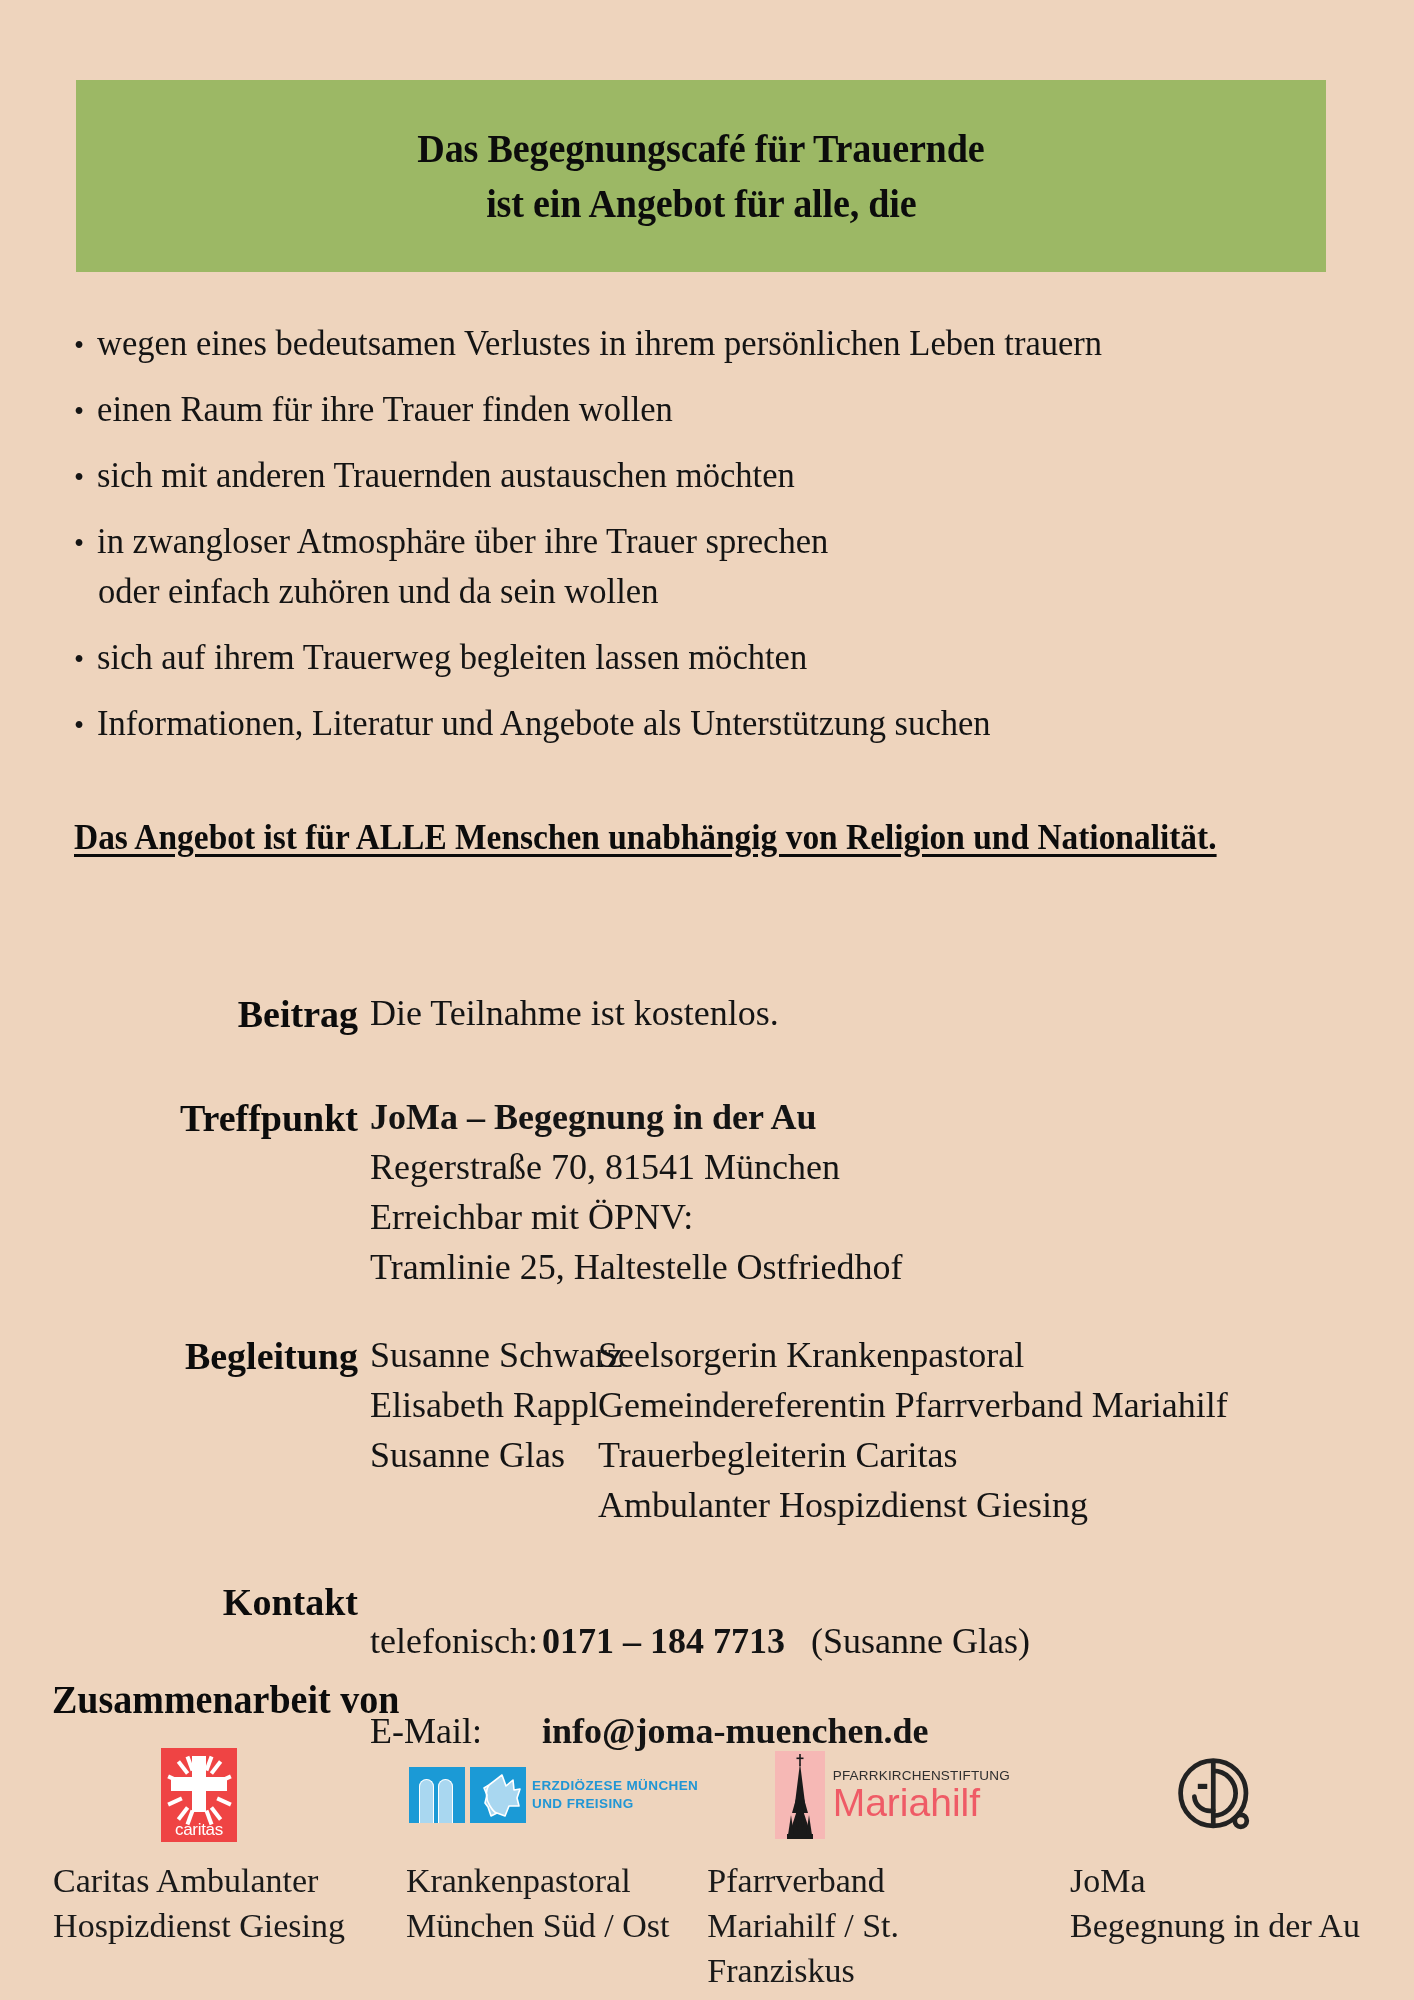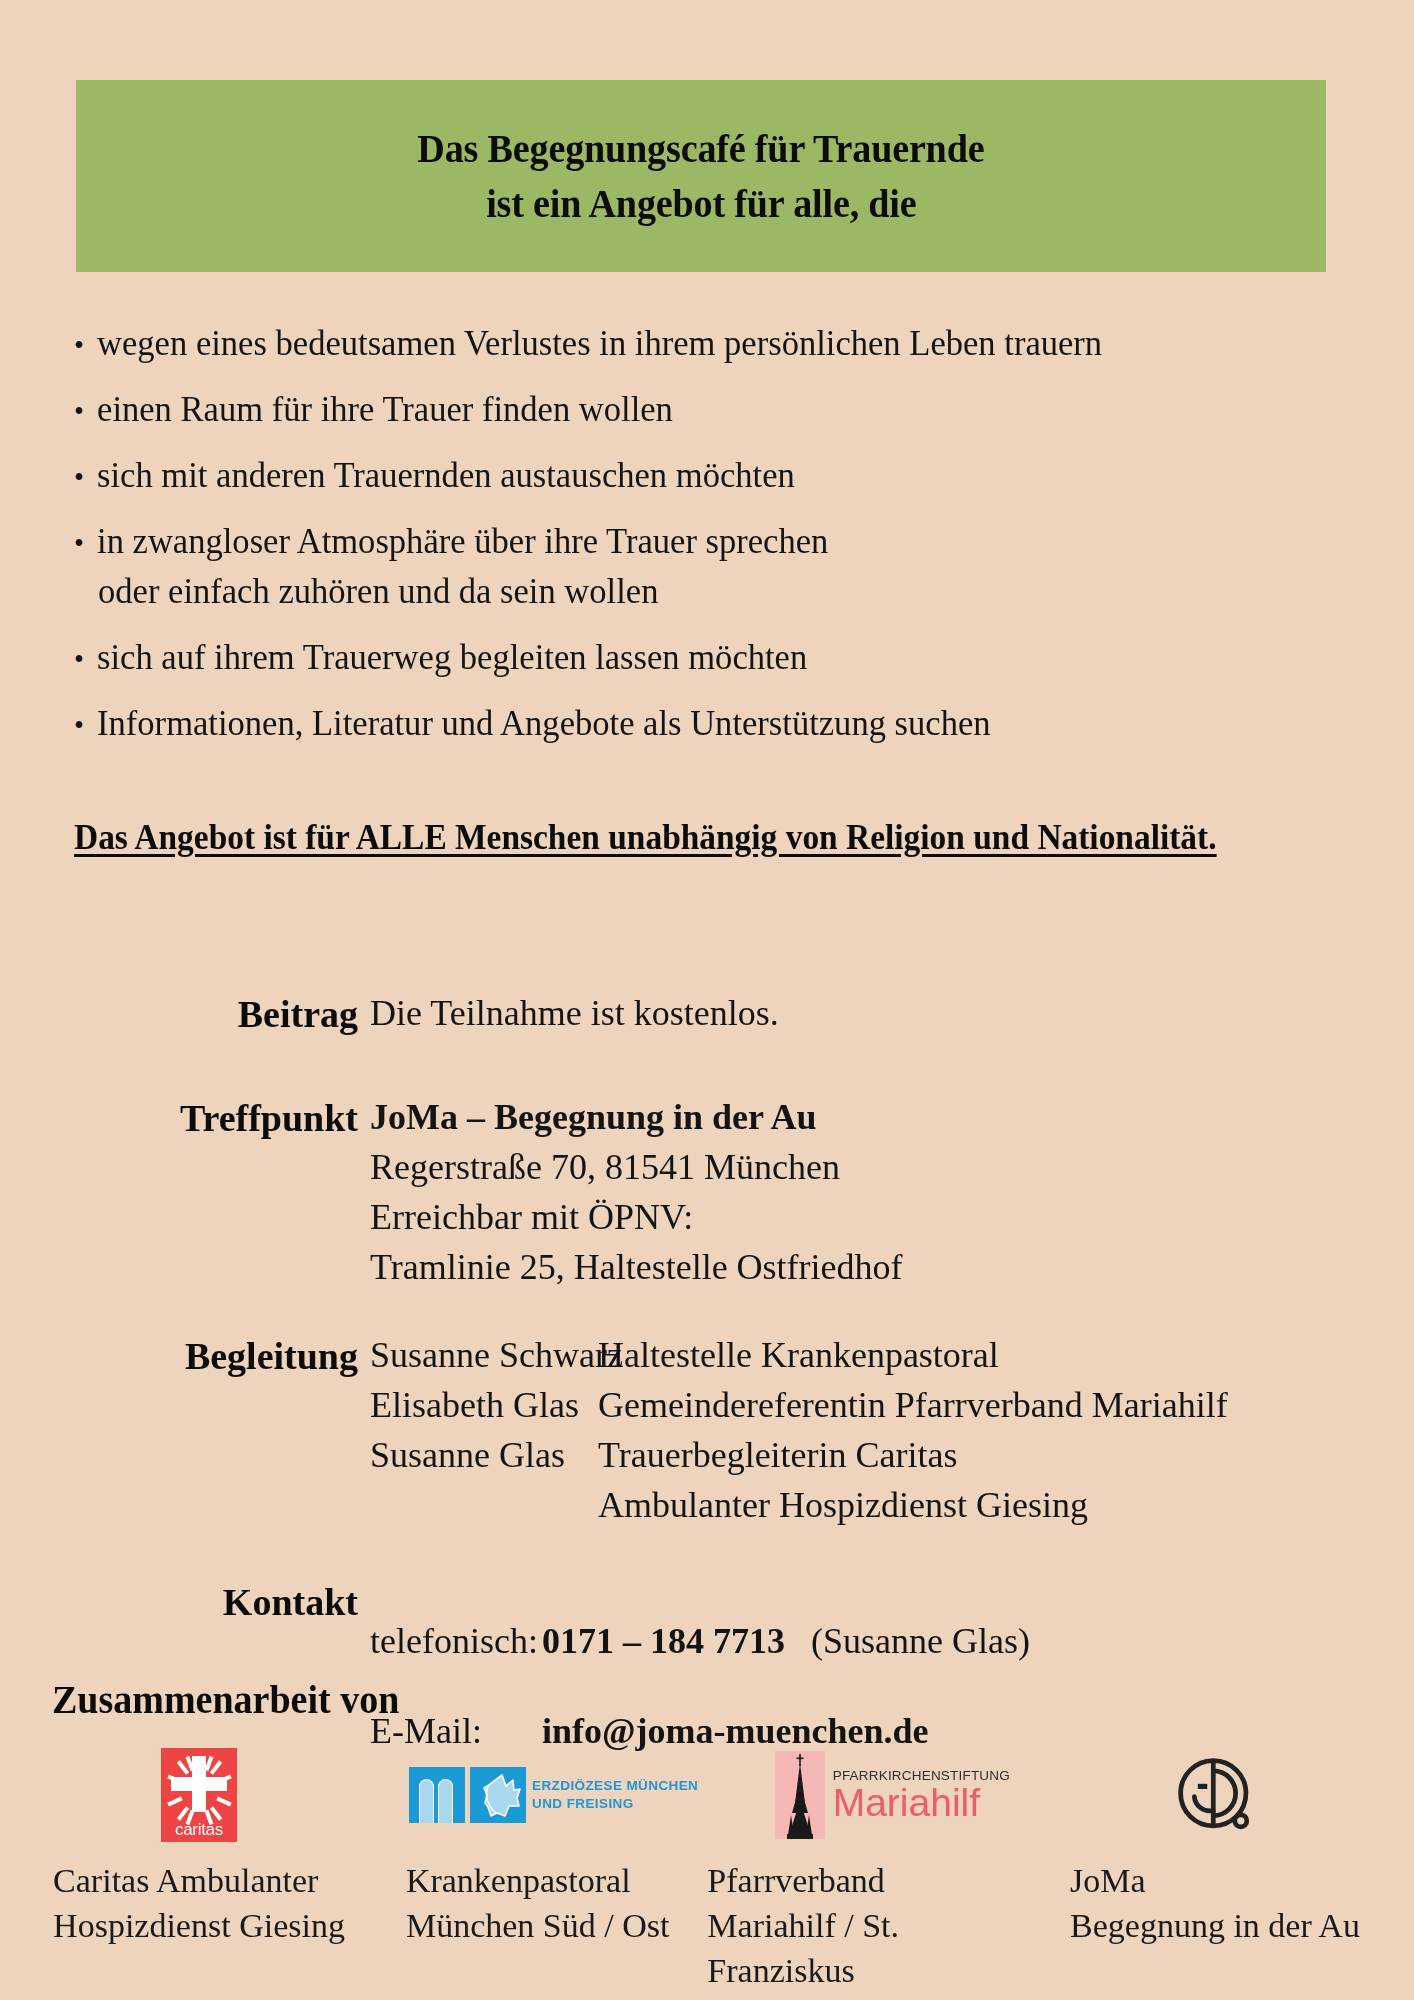--- a/index.html
+++ b/index.html
@@ -394,22 +394,22 @@
         <span class="vline">Erreichbar mit ÖPNV:</span>
         <span class="vline">Tramlinie 25, Haltestelle Ostfriedhof</span>
       </div>
     </div>
 
     <div class="gap-treff"></div>
 
     <div class="info-row">
       <div class="info-label">Begleitung</div>
       <div class="info-value">
-        <span class="vline"><span class="col-name">Susanne Schwarz</span><span>Haltestelle Krankenpastoral</span></span>
-        <span class="vline"><span class="col-name">Elisabeth Glas</span><span>Gemeindereferentin Pfarrverband Mariahilf</span></span>
+        <span class="vline"><span class="col-name">Susanne Schwarz</span><span>Seelsorgerin Krankenpastoral</span></span>
+        <span class="vline"><span class="col-name">Elisabeth Rappl</span><span>Gemeindereferentin Pfarrverband Mariahilf</span></span>
         <span class="vline"><span class="col-name">Susanne Glas</span><span>Trauerbegleiterin Caritas</span></span>
         <span class="vline"><span class="col-name"></span><span>Ambulanter Hospizdienst Giesing</span></span>
       </div>
     </div>
 
     <div class="gap-begl"></div>
 
     <div class="info-row">
       <div class="info-label">Kontakt</div>
       <div class="info-value">

